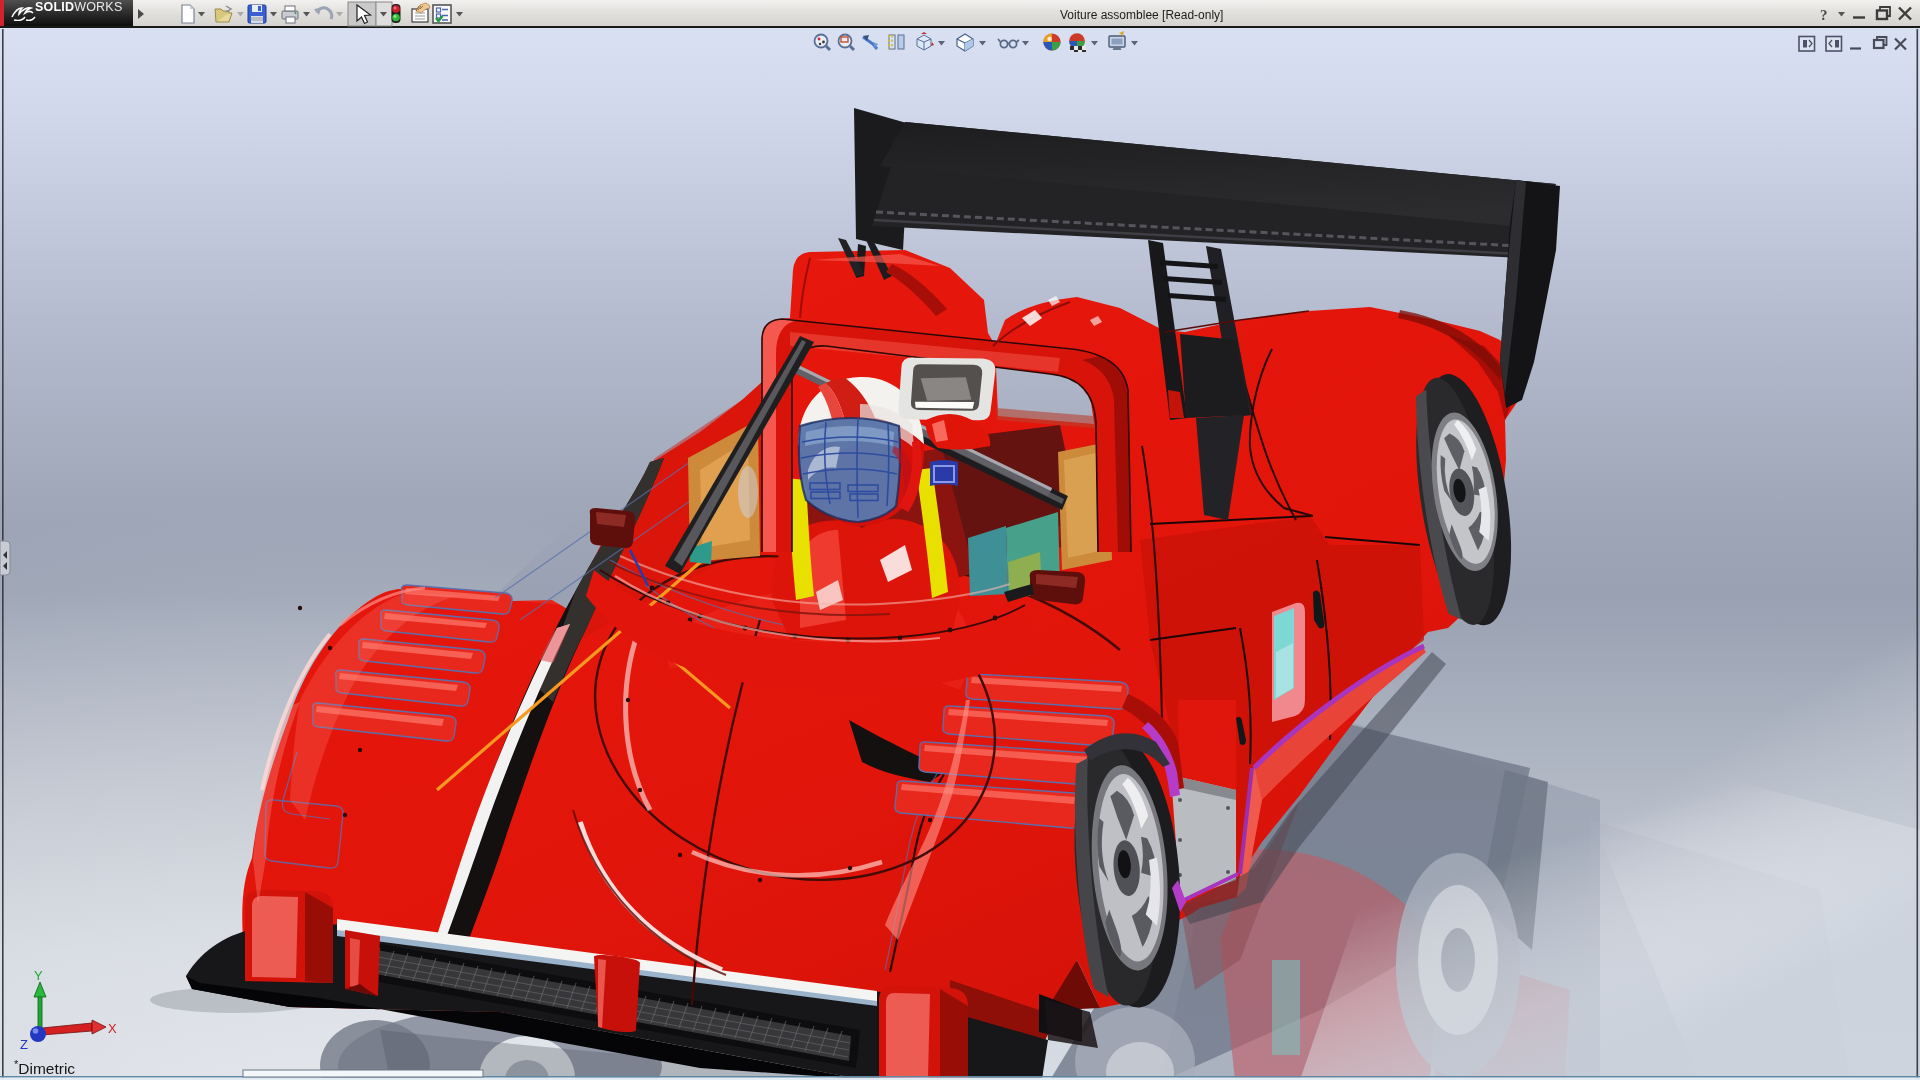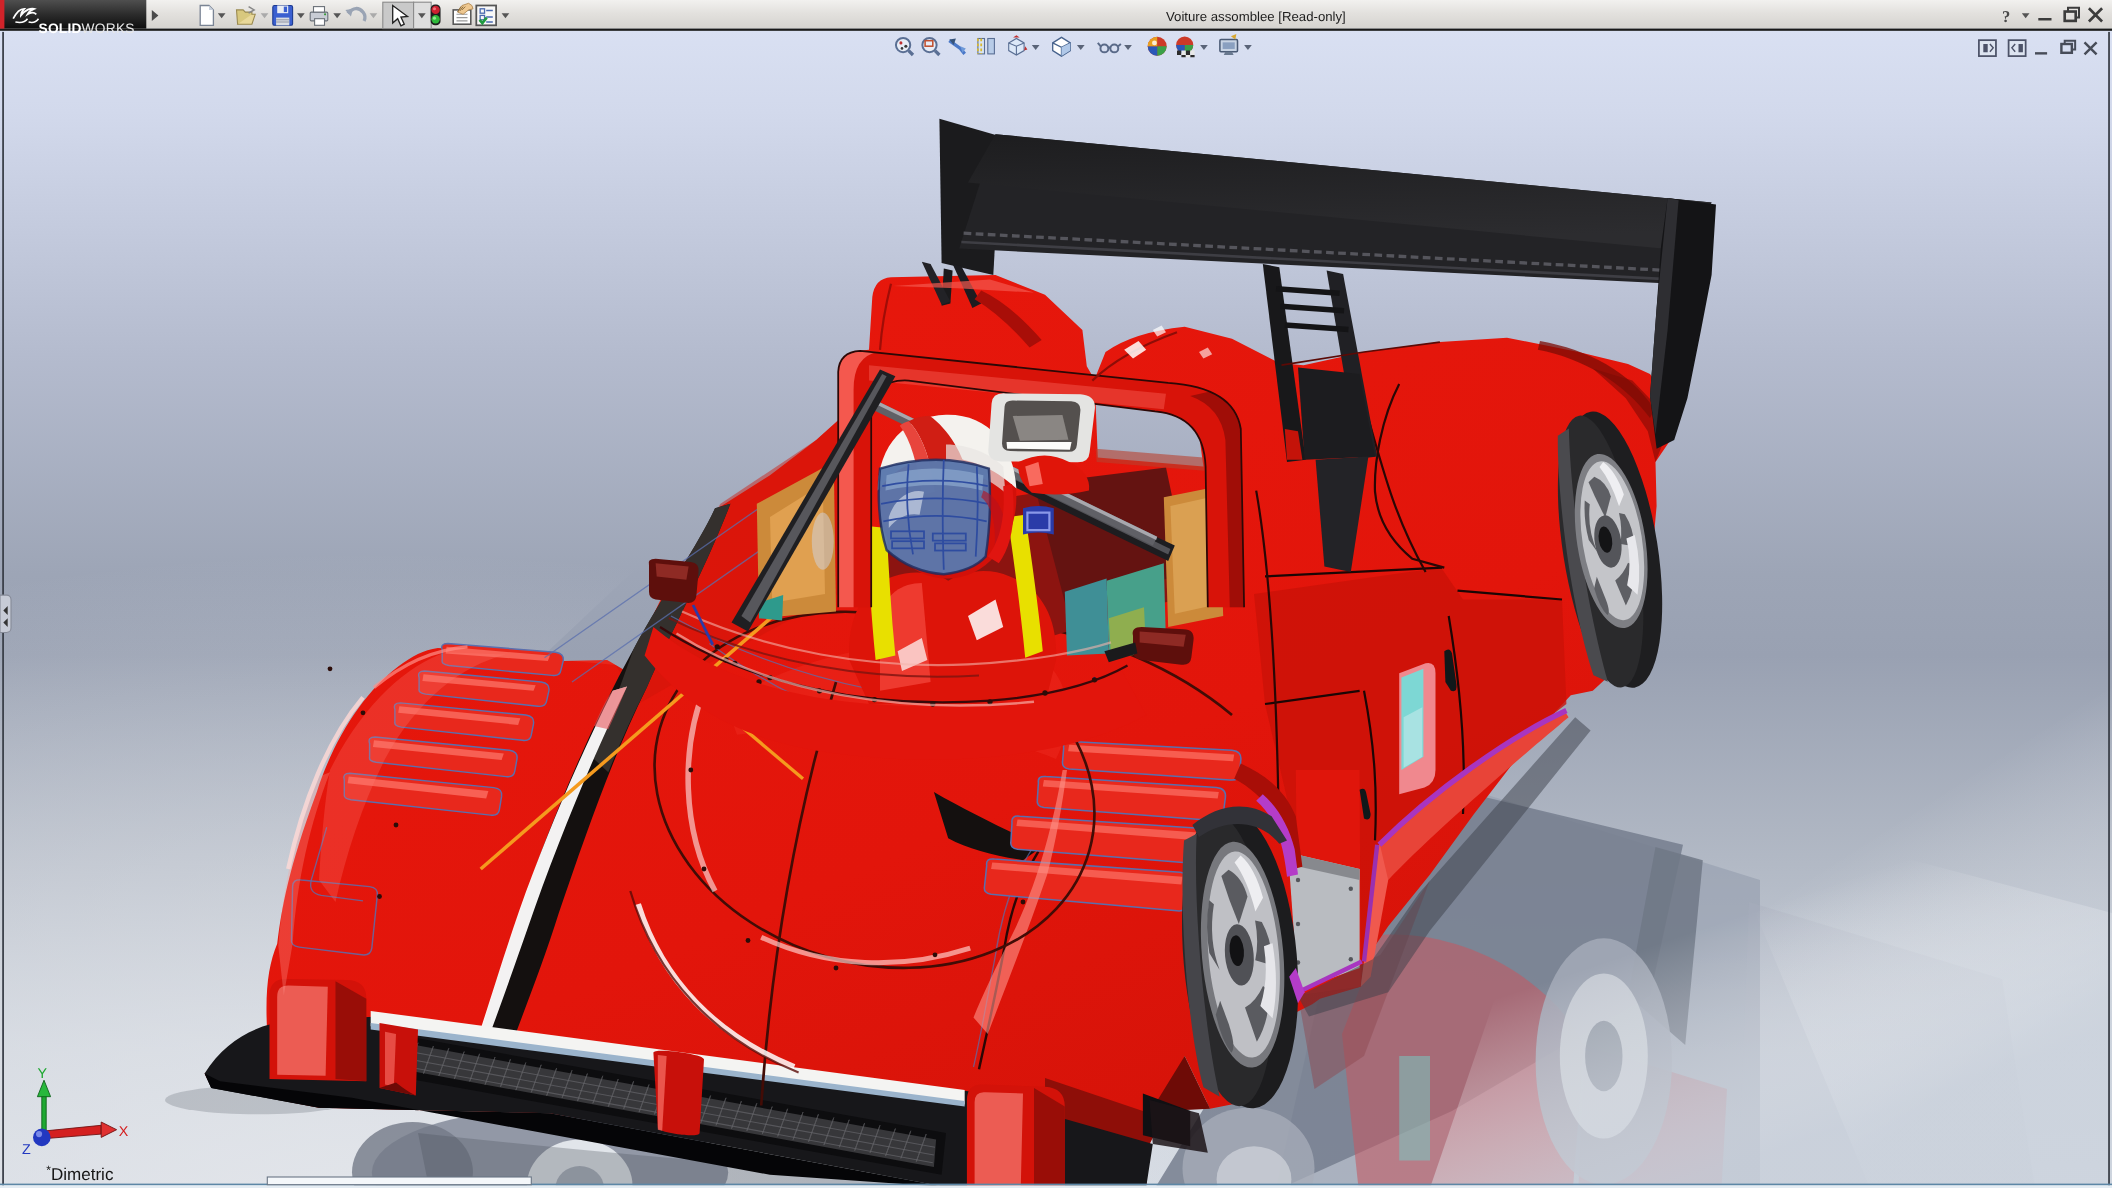--- a/index.html
+++ b/index.html
@@ -1,22 +1,22 @@
 <!DOCTYPE html>
 <html><head><meta charset="utf-8"><style>
 html,body{margin:0;padding:0;width:1920px;height:1080px;overflow:hidden;background:#cfd6e0;font-family:"Liberation Sans",sans-serif;}
 #stage{position:relative;width:1920px;height:1080px;}
 #view{position:absolute;left:0;top:0;}
 #titlebar{position:absolute;left:0;top:0;width:1920px;height:28px;background:linear-gradient(#f2f1ef,#e3e1de 45%,#d5d3cf);border-bottom:2px solid #191919;box-sizing:border-box;z-index:10;}
 #logo{position:absolute;left:0;top:0;width:133px;height:26px;background:linear-gradient(#4f4f4f,#2c2c2c 50%,#0e0e0e);}
 #redstripe{position:absolute;left:0;top:0;width:4px;height:26px;background:#d2232a;}
-#swtext{position:absolute;left:35px;top:19px;color:#fff;font-size:12.5px;font-weight:bold;letter-spacing:.2px;}
+#swtext{position:absolute;left:35px;top:0;color:#fff;font-size:12.5px;font-weight:bold;letter-spacing:.2px;}
 #swtext span{font-weight:normal;color:#e8e8e8;}
 #title{position:absolute;left:1060px;top:8px;font-size:12px;color:#1d1d1d;}
-#dimetric{position:absolute;left:14px;top:1058px;font-size:15.5px;color:#161616;z-index:5;margin-left:28px;}
+#dimetric{position:absolute;left:14px;top:1058px;font-size:15.5px;color:#161616;z-index:5;}
 #dimetric sup{font-size:11px;vertical-align:6px;}
 </style></head>
 <body>
 <div id="stage">
 <svg id="view" width="1920" height="1080" viewBox="0 0 1920 1080">
 <defs>
 <linearGradient id="bgGrad" x1="0" y1="28" x2="0" y2="1080" gradientUnits="userSpaceOnUse">
 <stop offset="0" stop-color="#d9e0f2"></stop>
           <stop offset="0.07" stop-color="#d2d9ec"></stop>
 <stop offset="0.28" stop-color="#b4bbce"></stop>

